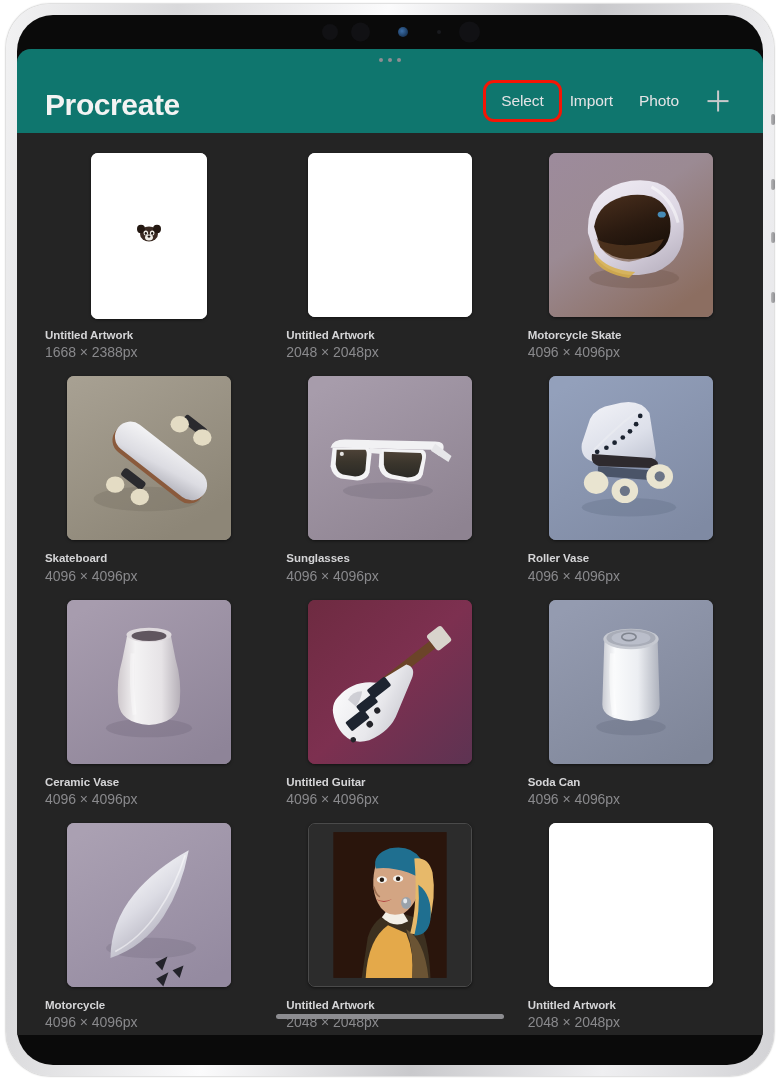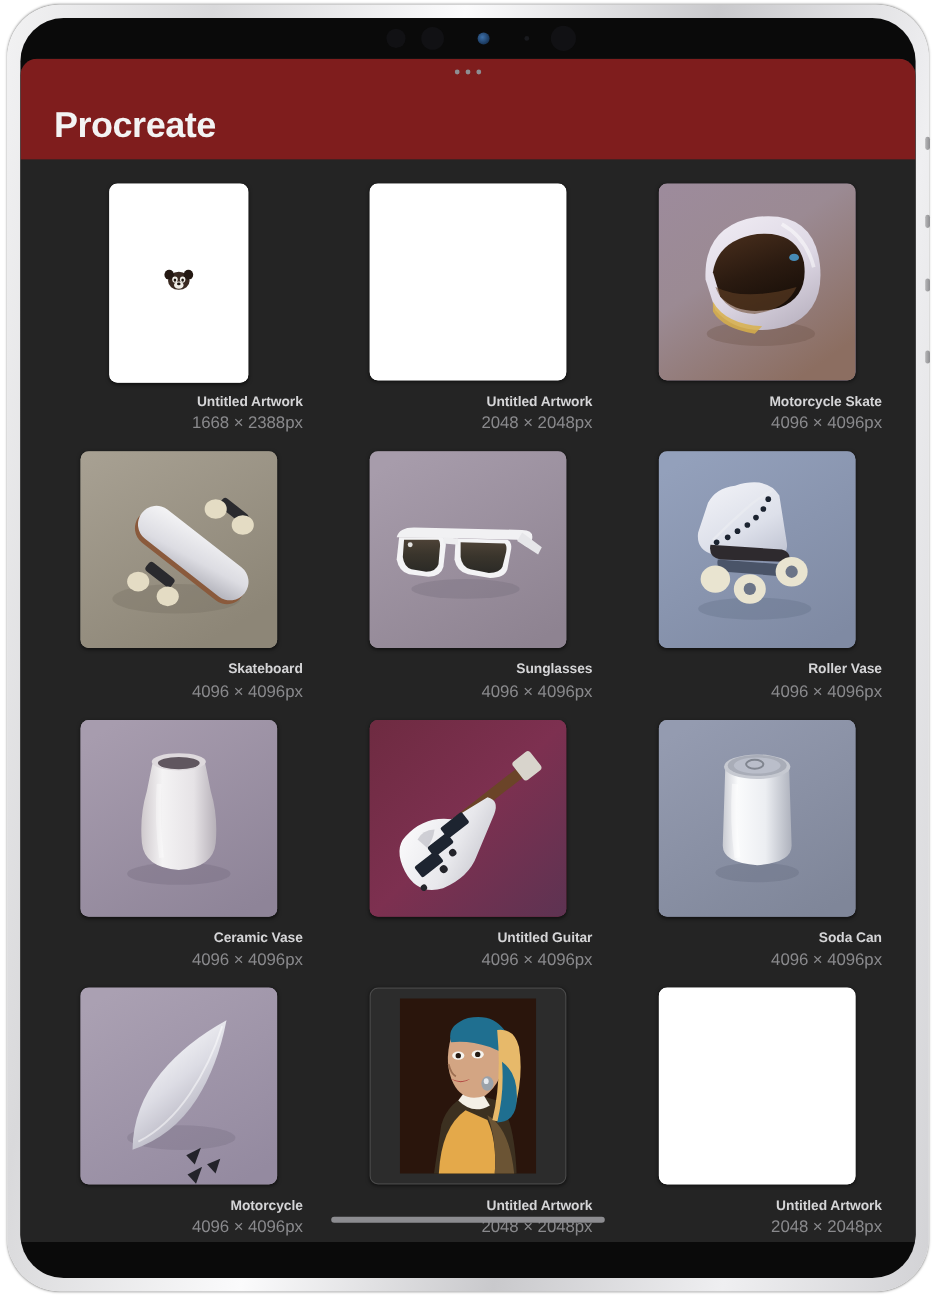--- a/index.html
+++ b/index.html
@@ -92,21 +92,21 @@
   }
 
   
   #toolbar {
     position: absolute;
     left: 0; right: 0; top: 0;
     height: 84px;
     display: flex;
     align-items: flex-end;
     padding: 0 28px 10px 28px;
-    background: #7f1d1d;
+    background: #0f766e;
   }
   #app-title {
     font-size: 30px;
     font-weight: bold;
     color: #f3f3f3;
     letter-spacing: -0.4px;
     line-height: 1;
     padding-bottom: 3px;
   }
   #toolbar-actions {
@@ -159,21 +159,21 @@
     padding: 20px 28px 0 28px;
     background: #242424;
     overflow: hidden;
   }
   #grid {
     display: grid;
     grid-template-columns: repeat(3, 1fr);
     column-gap: 34px;
     row-gap: 14px;
   }
-  .art-cell { cursor: pointer; text-align: right; }
+  .art-cell { cursor: pointer; }
   .thumb-area {
     height: 166px;
     display: flex;
     align-items: flex-start;
     justify-content: center;
   }
   .thumb {
     border-radius: 7px;
     overflow: hidden;
     position: relative;
@@ -233,20 +233,29 @@
 
       <div id="multitask-handle">
         <i></i>
           <i></i>
           <i></i>
       </div>
 
       <div id="toolbar">
         <div id="app-title">Procreate</div>
 
+        <div id="toolbar-actions">
+          <span id="select-button-wrap">
+            <button class="toolbar-btn">Select</button>
+            <span id="select-highlight-ring" style="border-color: rgb(245, 21, 5);"></span>
+          </span>
+          <button class="toolbar-btn">Import</button>
+          <button class="toolbar-btn">Photo</button>
+          <div id="add-button"></div>
+        </div>
       </div>
 
       <div id="gallery">
         <div id="grid">
             <div class="art-cell">
     <div class="thumb-area">
       <div class="thumb" style="width:116px;height:166px;background:#ffffff;">
         <svg class="art-svg" viewBox="0 0 116 166" preserveAspectRatio="none">
         <rect width="116" height="166" fill="#ffffff"></rect>
         <g transform="translate(58,81)">

